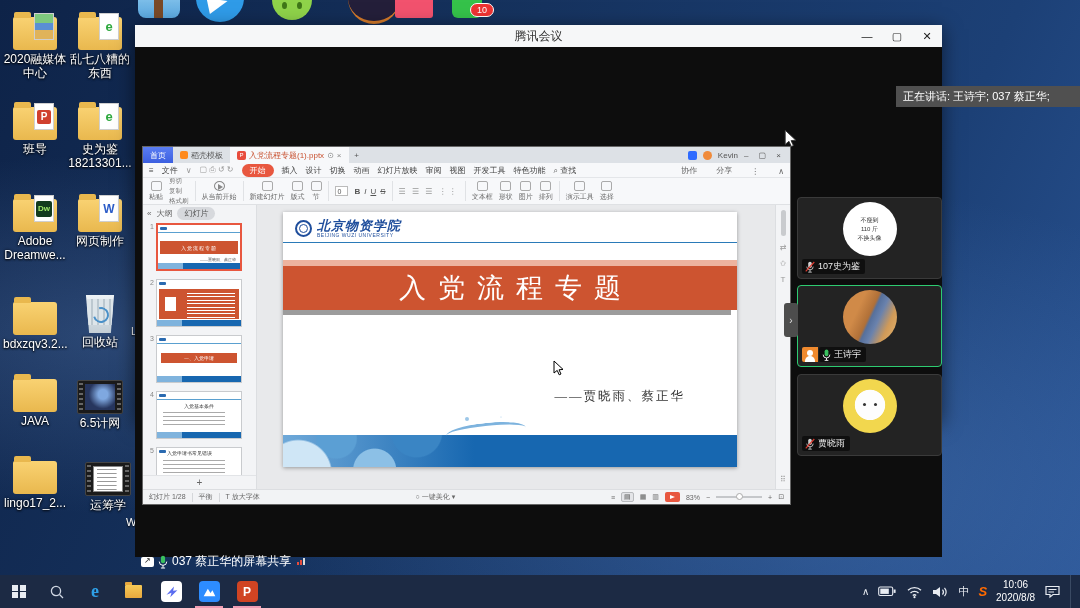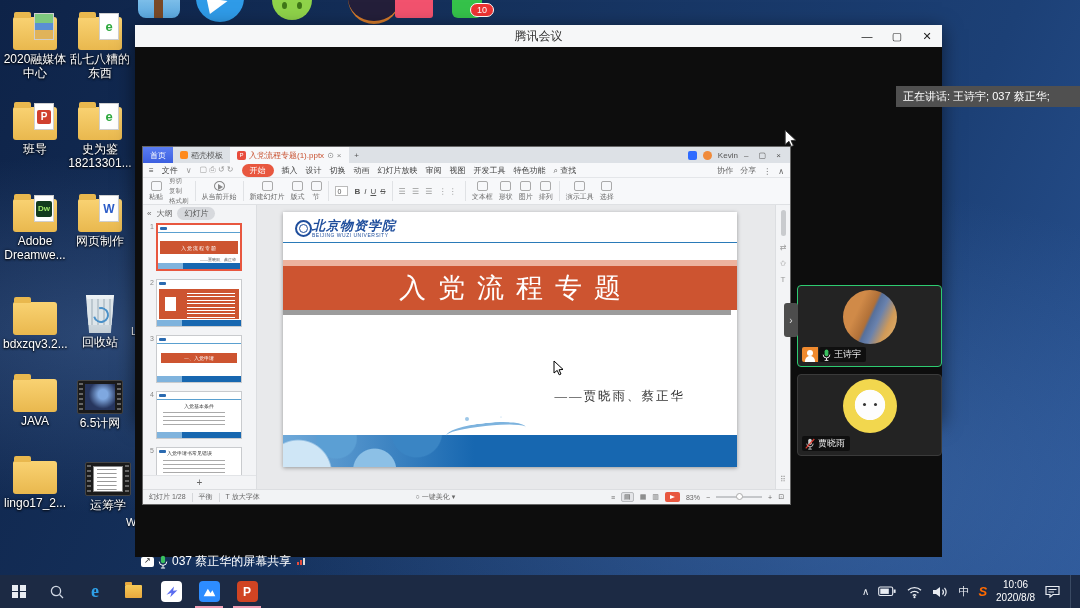--- a/index.html
+++ b/index.html
@@ -100,21 +100,21 @@
   .wtab .tc{color:#888;font-size:8px}
   .wtab-plus{width:16px;display:flex;align-items:center;justify-content:center;color:#555}
   .wps-tabs .right{margin-left:auto;display:flex;align-items:center;gap:6px;padding-right:5px;color:#555}
   .kavatar{width:9px;height:9px;border-radius:50%;background:#f08a3a}
   .bluebadge{width:9px;height:9px;border-radius:2px;background:#2f6bff}
   .wctl{letter-spacing:4px;color:#555}
   .wps-menu{height:15px;display:flex;align-items:center;gap:8px;padding:0 6px;background:#f7f8fa;border-bottom:1px solid #e4e6e9;white-space:nowrap}
   .wps-menu .mi{color:#444}
   .wps-menu .mi.active{background:#e8573f;color:#fff;border-radius:8px;padding:1px 8px}
   .mini-icons{display:flex;gap:3px;color:#999;font-size:8px}
-  .wps-menu .mright{margin-left:auto;display:flex;gap:7px;color:#666;align-items:flex-end}
+  .wps-menu .mright{margin-left:auto;display:flex;gap:19px;color:#666;align-items:flex-end}
   .wps-tools{height:27px;display:flex;align-items:center;gap:6px;padding:0 6px;background:#f7f8fa;border-bottom:1px solid #dfe1e4;color:#666;font-size:7px;white-space:nowrap;overflow:hidden}
   .tgroup{display:flex;flex-direction:column;align-items:center;gap:1px}
   .tgroup .ic{width:11px;height:10px;border:1px solid #aaa;border-radius:2px;position:relative}
   .tgroup .ic.play{border-radius:50%;border-color:#888}
   .tgroup .ic.play::before{content:"";position:absolute;left:3px;top:2px;border-left:5px solid #888;border-top:3px solid transparent;border-bottom:3px solid transparent}
   .tcol{display:flex;flex-direction:column;justify-content:center;gap:1px;font-size:6.5px;color:#777}
   .tdiv{width:1px;height:20px;background:#e0e2e5}
   .fbox{border:1px solid #bbb;background:#fff;padding:0 6px 0 2px;height:10px;display:flex;align-items:center;color:#555}
   .bius{display:flex;gap:4px;align-items:center;color:#555;font-size:8px}
   .alns{color:#999;letter-spacing:2px;font-size:8px}
@@ -144,21 +144,21 @@
 
   .canvas{flex:1;background:#e8e9eb;position:relative}
   .notesbar{position:absolute;left:0;right:0;bottom:0;height:12px;background:#f2f3f5;border-top:1px solid #dfe1e4;display:flex;align-items:center;gap:4px;padding-left:8px;color:#999}
   .notes-ic{width:8px;height:7px;border:1px solid #999;border-radius:1px}
   .rightstrip{width:15px;background:#f3f4f6;border-left:1px solid #dcdee1;display:flex;flex-direction:column;align-items:center;padding:5px 0;color:#999;font-size:8px;gap:7px}
   .vscroll{width:5px;height:26px;border-radius:3px;background:#c9cbce}
   .rightstrip .bottom{margin-top:auto}
 
   
   .slide{position:absolute;left:26px;top:7px;width:454px;height:255px;background:#fff;box-shadow:0 1px 4px rgba(0,0,0,.35)}
-  .slogo{position:absolute;left:12px;top:7px;display:flex;align-items:center;}
+  .slogo{position:absolute;left:12px;top:7px;display:flex;align-items:center;gap:5px}
   .slogo .ring{width:17px;height:17px;border-radius:50%;border:2px solid #1f4e9c;position:relative}
   .slogo .ring::before{content:"";position:absolute;inset:2px;border-radius:50%;border:1px solid #1f4e9c}
   .sname{font-family:"Liberation Serif",serif;font-style:italic;font-weight:bold;color:#1f4e9c;font-size:13px;letter-spacing:1px;line-height:1}
   .sen{font-size:5px;color:#1f4e9c;letter-spacing:.5px}
   .sline{position:absolute;left:0;right:0;top:30px;height:1px;background:#2a7ab8}
   .sbanner{position:absolute;left:0;right:0;top:48px}
   .sbanner .lt{height:6px;background:#edb39e}
   .sbanner .mid{height:44px;background:#cd5430;display:flex;align-items:center;justify-content:center}
   .sbanner .mid span{color:#fff;font-family:"Liberation Serif",serif;font-size:27px;letter-spacing:12px;text-indent:12px}
   .sbanner .sh{height:5px;background:#9c9c9c;margin-right:6px}
@@ -573,20 +573,37 @@
       </svg>
       <span>037 蔡正华的屏幕共享</span>
       <span class="sig">
           <i></i>
           <i></i>
           <i></i>
         </span>
     </div>
 
 
+    <div class="ptile" style="top:150px">
+      <div class="pav txt">
+        <span>不瘦到</span>
+        <span>110 斤</span>
+        <span>不换头像</span>
+      </div>
+      <div class="pbar">
+        <div class="bar-main">
+          <svg width="10" height="12" viewBox="0 0 14 16">
+            <rect x="4.5" y="0.5" width="5" height="9" rx="2.5" fill="#cfcfcf"></rect>
+            <path d="M2.5 7.5 a4.5 4.5 0 0 0 9 0 M7 12 v3 M4.5 15.2 h5" stroke="#cfcfcf" stroke-width="1.2" fill="none"></path>
+            <line x1="1" y1="14" x2="13" y2="1" stroke="#e23b30" stroke-width="1.6"></line>
+          </svg>
+          <span class="pname">107史为鉴</span>
+        </div>
+      </div>
+    </div>
 
     <div class="ptile speaking" style="top:238px">
       <div class="pav photo1"></div>
       <div class="pbar">
         <div class="hostbadge"></div>
         <div class="bar-main">
           <svg width="9" height="12" viewBox="0 0 12 16">
             <rect x="3.5" y="0.5" width="5" height="9" rx="2.5" fill="#3ac05e"></rect>
             <path d="M1.5 7.5 a4.5 4.5 0 0 0 9 0 M6 12 v3 M3.5 15.2 h5" stroke="#fff" stroke-width="1.2" fill="none"></path>
           </svg>

